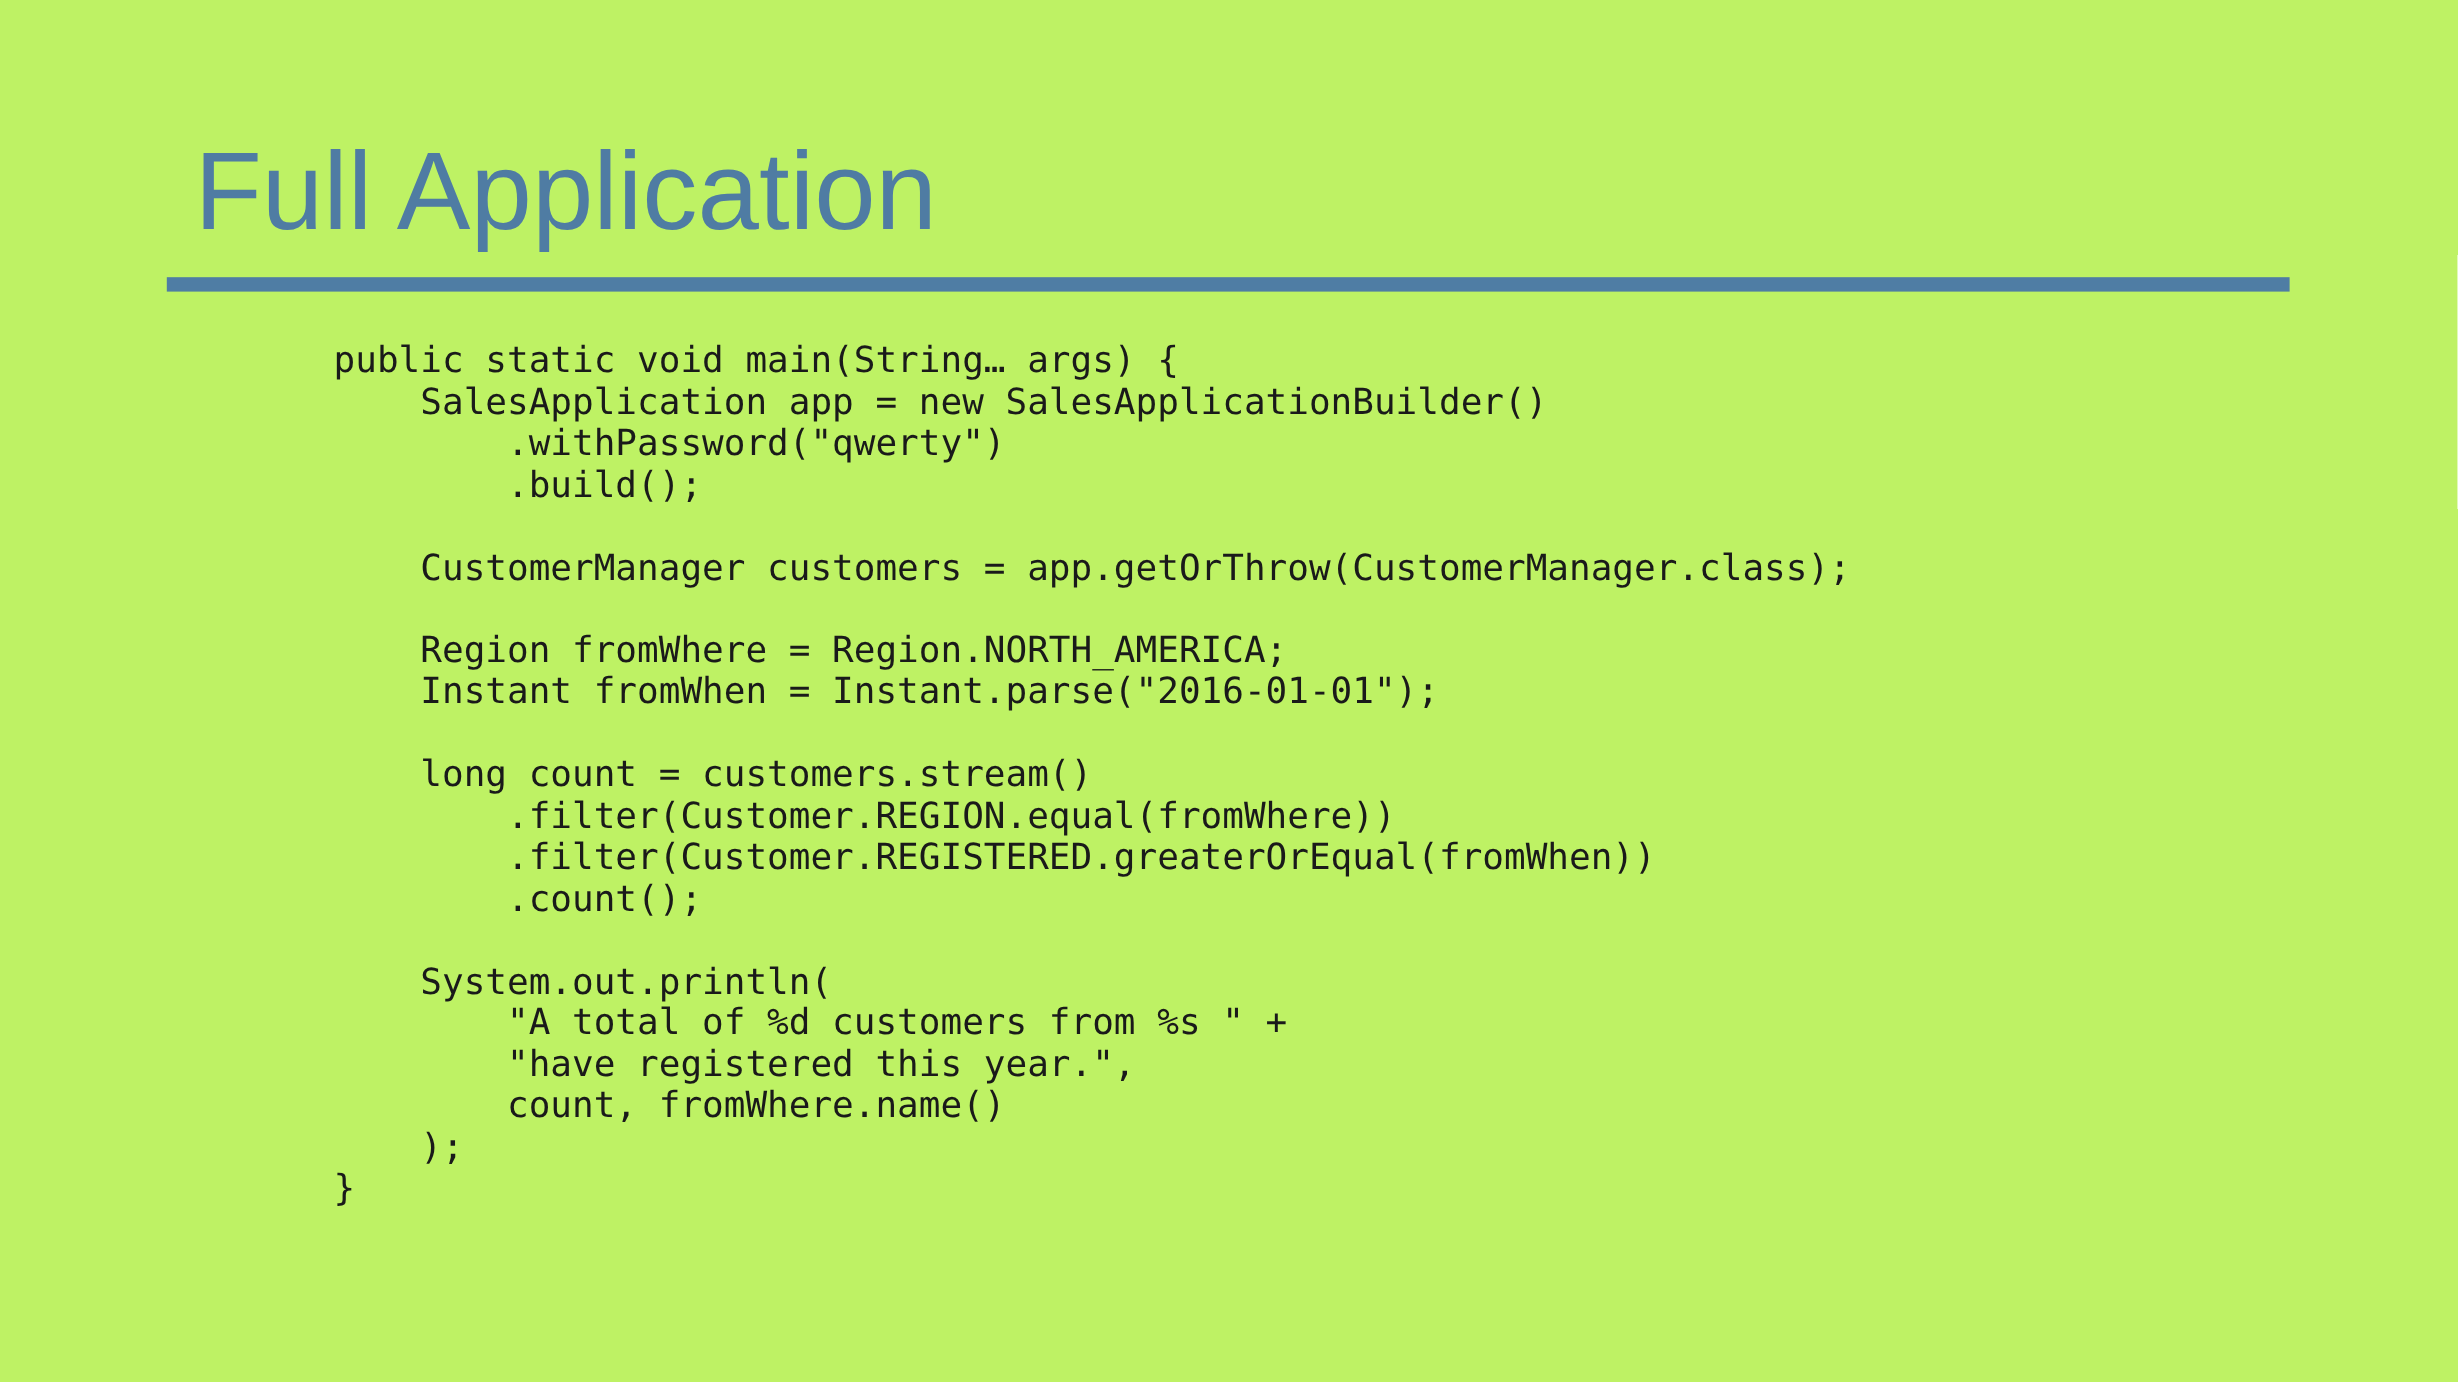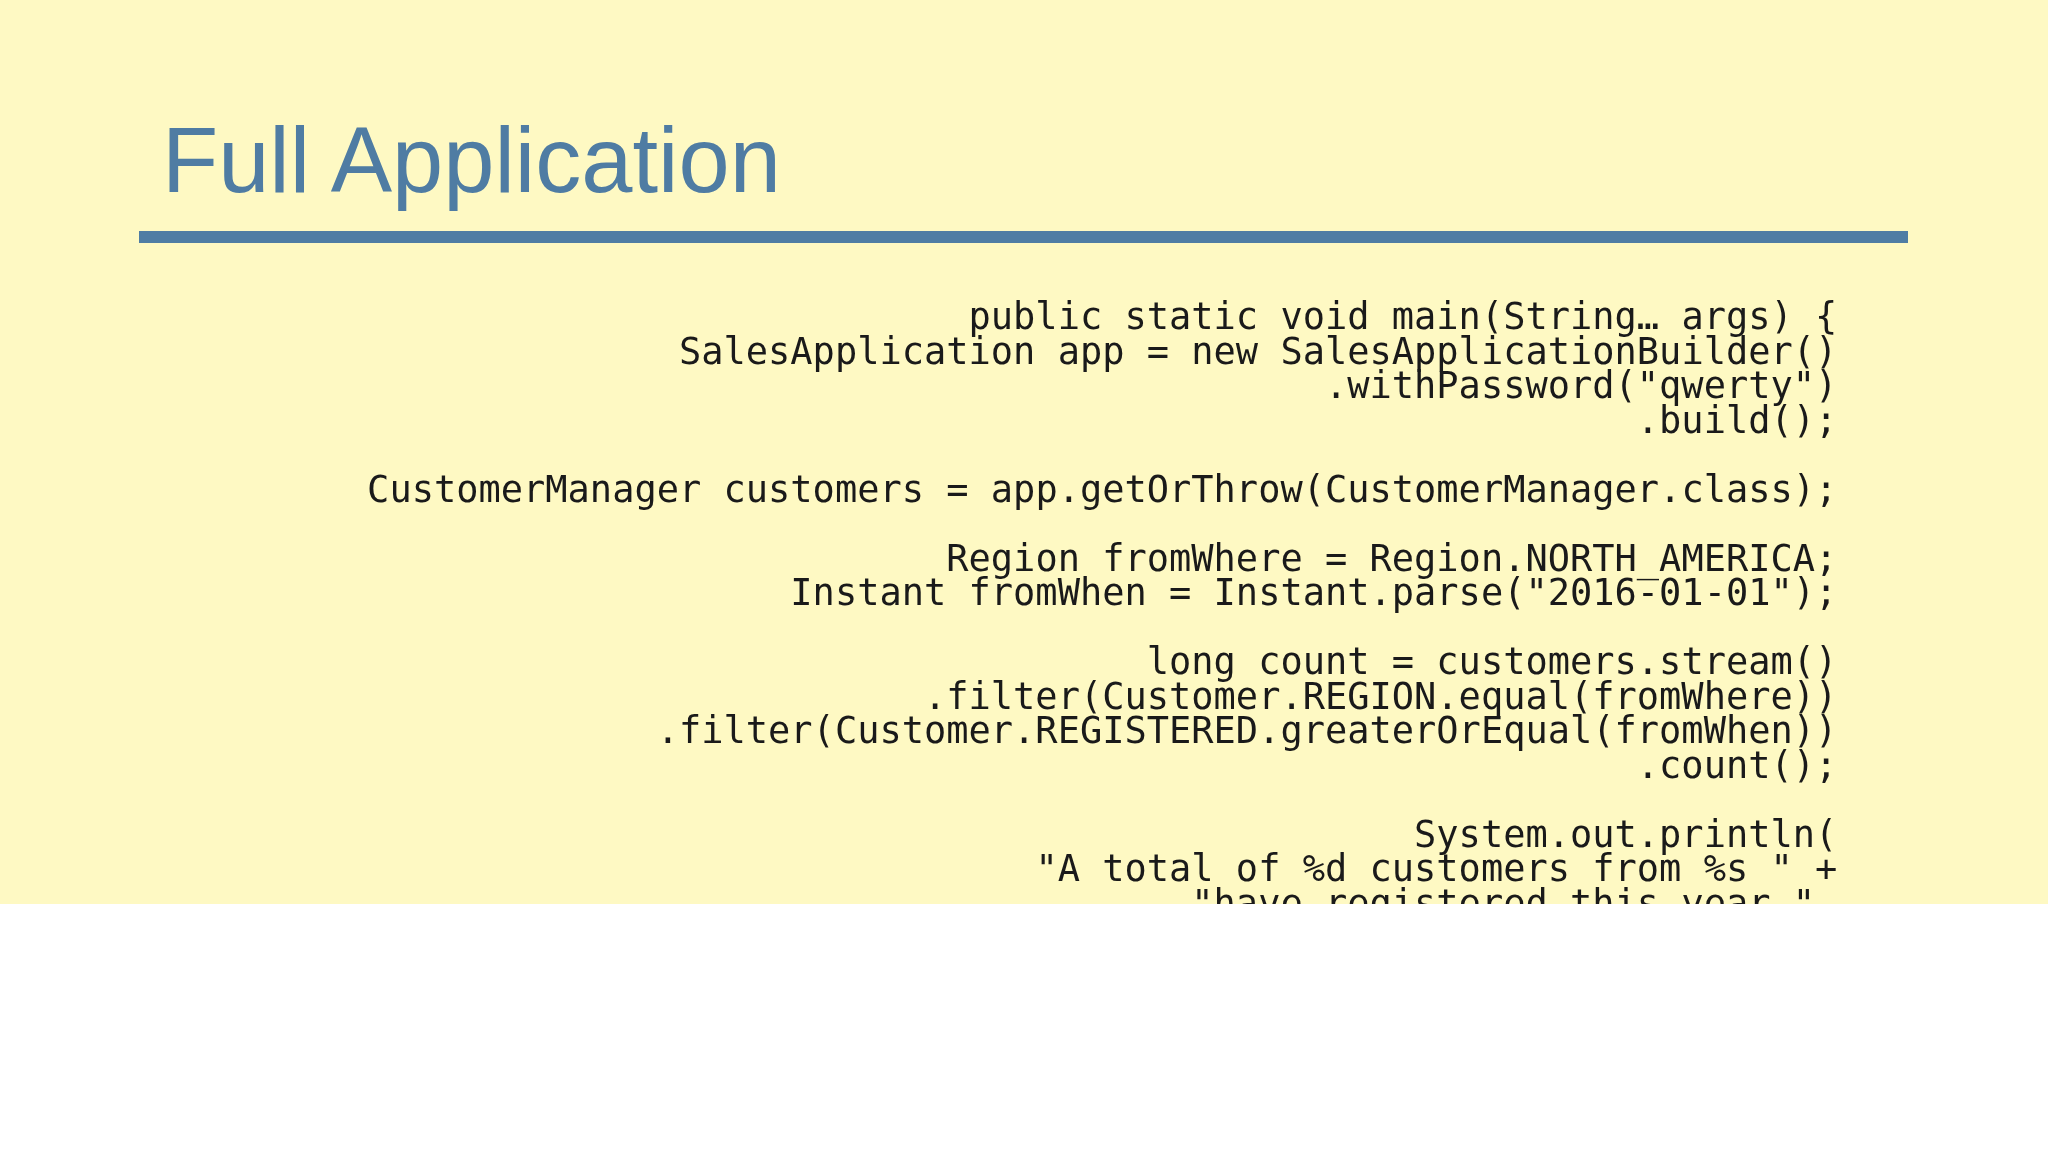--- a/index.html
+++ b/index.html
@@ -3,25 +3,24 @@
 <meta charset="utf-8">
 <style>
   html, body {
     margin: 0;
     padding: 0;
     background: #ffffff;
   }
   .slide {
     position: relative;
     width: 2048px;
-    height: 904px;
-    background: #fef9c3;
+    height: 1152px;
+    background: #bef264;
     overflow: hidden;
     font-family: "Liberation Sans", sans-serif;
-    text-align: right;
   }
   .slide-title {
     position: absolute;
     left: 162px;
     top: 112px;
     margin: 0;
     font-family: "Liberation Sans", sans-serif;
     font-weight: 400;
     font-size: 92px;
     line-height: 1.05;
@@ -32,24 +31,24 @@
     position: absolute;
     left: 139px;
     top: 231px;
     width: 1769px;
     height: 12px;
     background: #4F7DA4;
   }
   .code-block {
     position: absolute;
     left: 278px;
-    top: 300px;
+    top: 284px;
     margin: 0;
     font-family: "DejaVu Sans Mono", "Liberation Mono", monospace;
-    font-size: 37px;
+    font-size: 30px;
     line-height: 34.5px;
     color: #1a1a1a;
     white-space: pre;
   }
   .logo {
     position: absolute;
     left: 1645px;
     top: 1018px;
     display: flex;
     align-items: flex-end;

